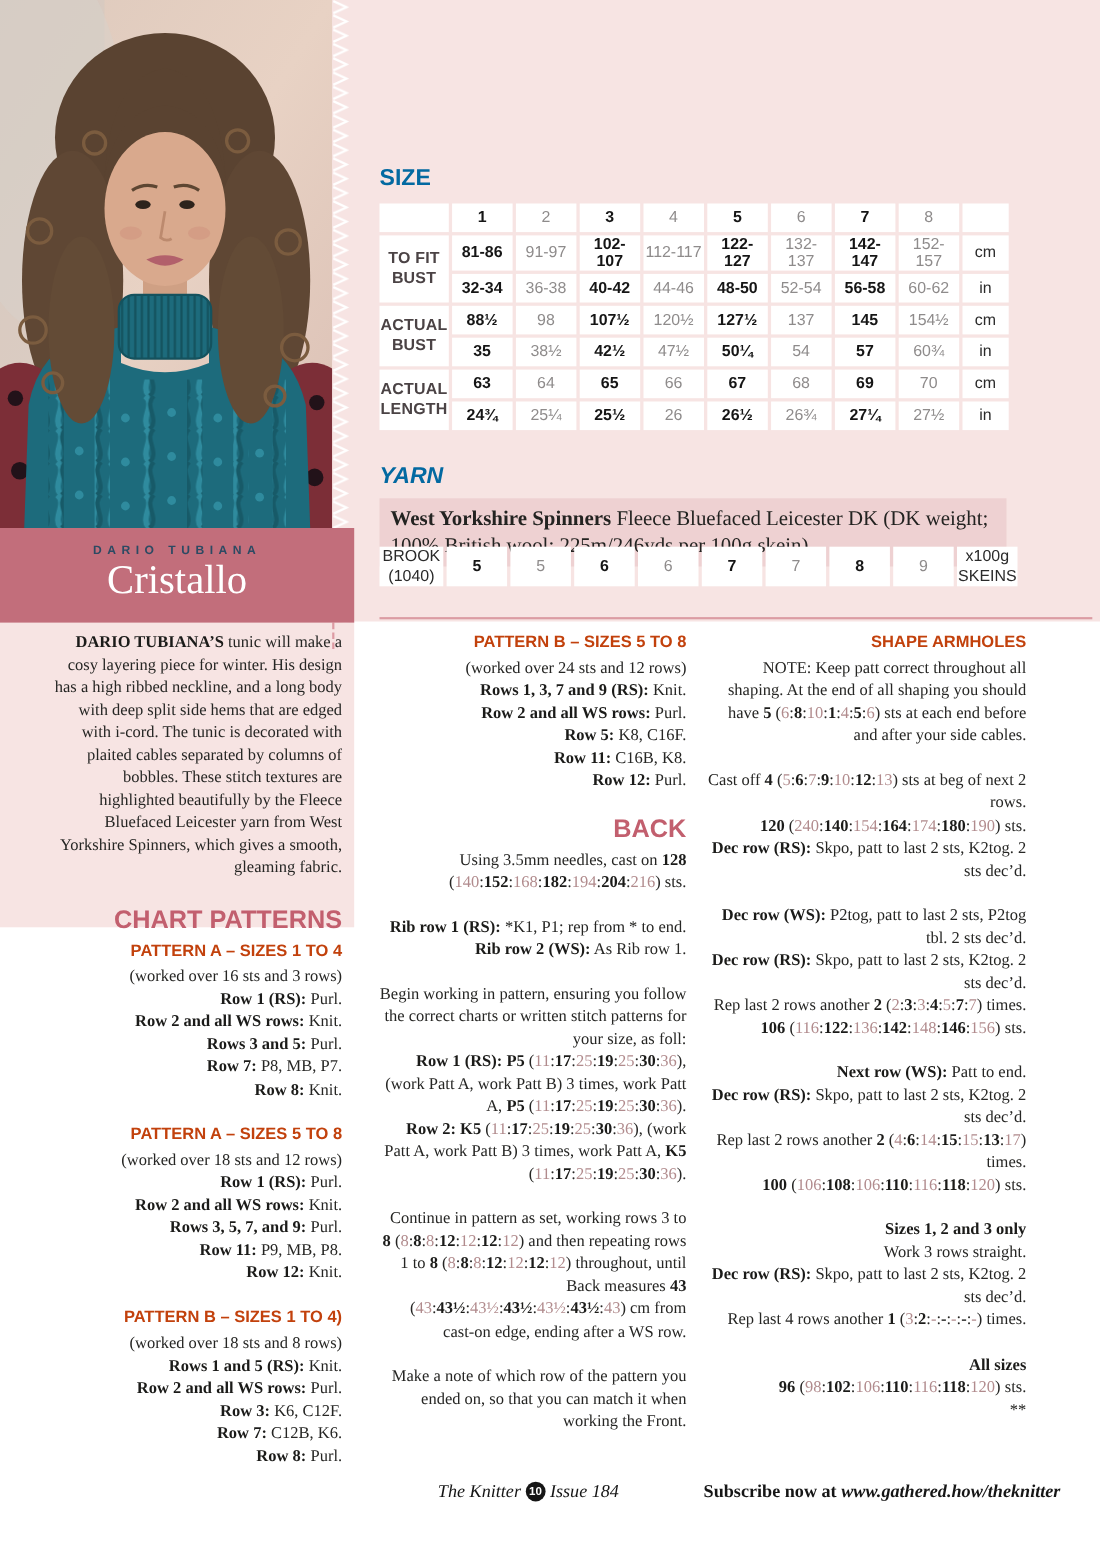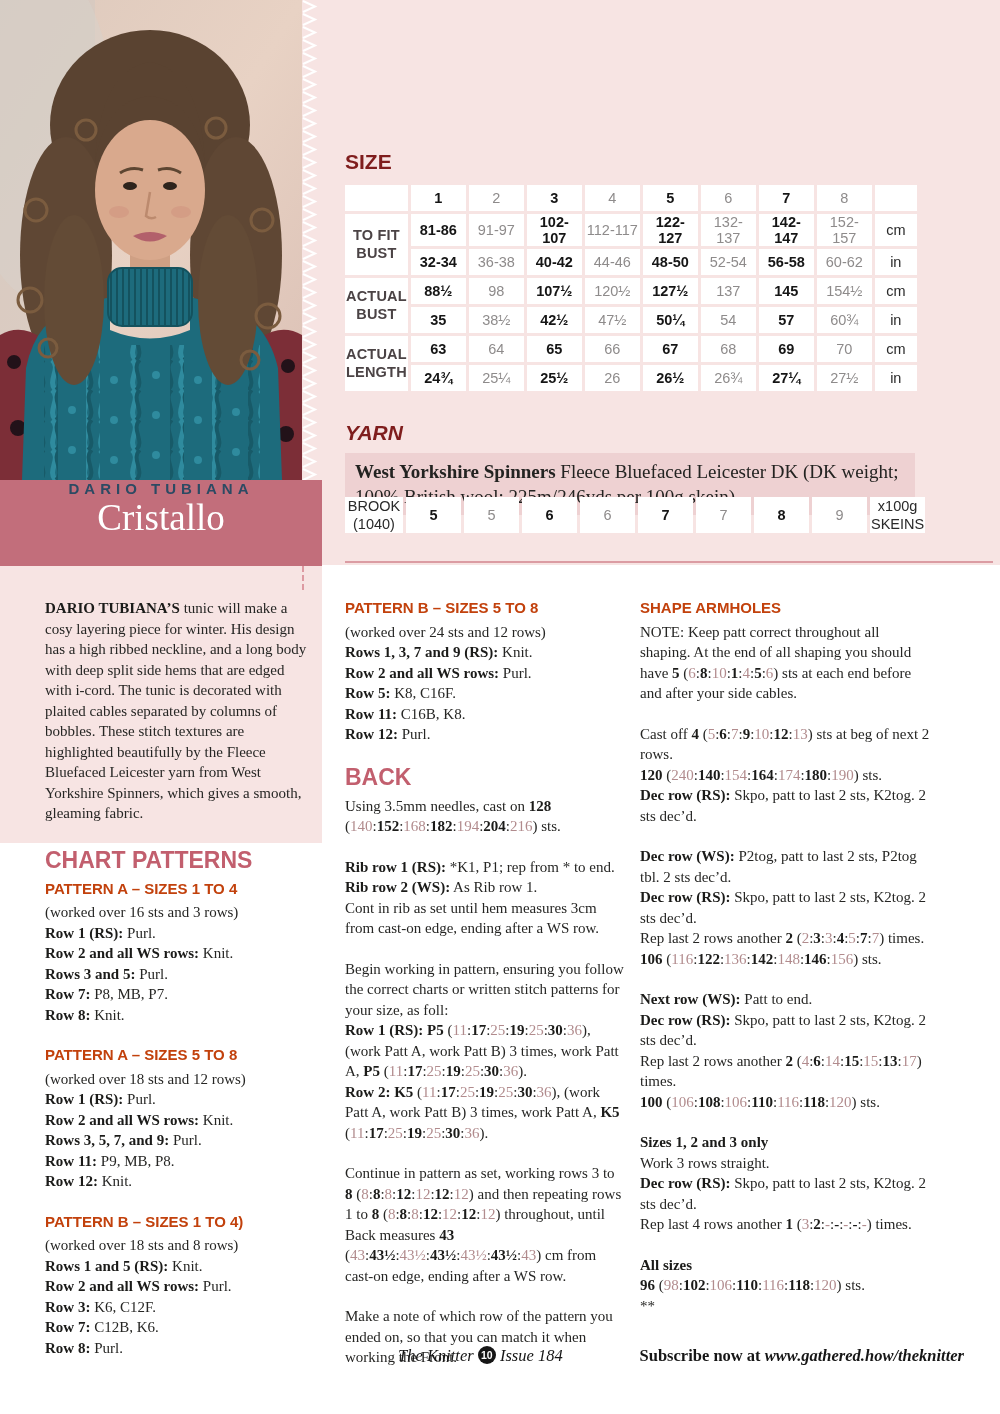--- a/index.html
+++ b/index.html
@@ -4,39 +4,39 @@
 <style>
   html,body{margin:0;padding:0;}
   body{width:1000px;height:1414px;background:#ffffff;font-family:"Liberation Serif",serif;}
   .page{position:relative;width:1000px;height:1414px;overflow:hidden;background:#fff;color:#262624;}
   .top-bg{position:absolute;left:0;top:0;width:1000px;height:565px;background:#f7e4e3;}
   .left-panel{position:absolute;left:0;top:565px;width:322px;height:278px;background:#f7e4e3;}
   .photo{position:absolute;left:0;top:0;width:302px;height:480px;}
   .zigzag{position:absolute;left:301px;top:0;width:17px;height:566px;}
   .seam-dash{position:absolute;left:302px;top:566px;height:24px;width:0;border-left:2px dashed #dd9aa2;}
   .title-block{position:absolute;left:0;top:480px;width:322px;height:86px;background:#c26e7b;text-align:center;}
-  .author{font-family:"Liberation Sans",sans-serif;font-weight:700;font-size:15px;letter-spacing:5px;color:#2c4a63;}
+  .author{margin-top:15px;font-family:"Liberation Sans",sans-serif;font-weight:700;font-size:11px;letter-spacing:5px;color:#2c4a63;}
   .title{font-family:"Liberation Serif",serif;font-size:37px;color:#ffffff;margin-top:1px;line-height:1.1;}
-  .heading-rose{font-family:"Liberation Sans",sans-serif;font-weight:700;color:#7f1d1d;}
+  .heading-rose{font-family:"Liberation Sans",sans-serif;font-weight:700;color:#0369a1;}
   .size-heading{position:absolute;left:345px;top:150px;font-size:21px;}
   .yarn-heading{position:absolute;left:345px;top:421px;font-size:21px;font-style:italic;}
   table.dtable{position:absolute;border-collapse:separate;border-spacing:3px;table-layout:fixed;font-family:"Liberation Sans",sans-serif;}
   .sizetable{left:342px;top:182px;}
   .skeintable{left:342px;top:494px;}
   table.dtable td{background:#fff;text-align:center;vertical-align:middle;height:26px;font-size:14.5px;padding:0 1px;}
   td.labelcell{background:#eac8c9;font-size:8.5px;font-weight:700;color:#4b4345;line-height:1.2;letter-spacing:0.2px;}
   td.pinkempty{background:#eac8c9;}
   td.v-bold{font-weight:700;color:#151515;}
   td.v-gray{color:#8e8b8b;}
   td.unit{font-size:11px;color:#2a2a2a;}
   td.smalllbl{font-size:8.5px;font-weight:400;color:#2a2a2a;line-height:1.25;}
   .skeintable td{height:40px;font-size:15px;}
   .yarn-banner{position:absolute;left:345px;top:453px;width:550px;background:#eed1d2;padding:6px 10px;font-size:19px;line-height:1.32;color:#232321;}
   .divider{position:absolute;left:345px;top:561px;width:648px;height:2px;background:#db9ca3;}
-  .col{position:absolute;top:598px;font-size:15px;line-height:20.5px;color:#262624;}
+  .col{position:absolute;top:574px;font-size:15px;line-height:20.5px;color:#262624;text-align:right;}
   .col-left{left:45px;width:266px;}
   .col-mid{left:345px;width:279px;}
   .col-right{left:640px;width:293px;}
   .subhead{font-family:Liberation Sans, sans-serif;font-weight:700;font-size:15px;color:#c2410c;margin:0 0 3px 0;}
   .bigrose{font-family:"Liberation Sans",sans-serif;font-weight:700;color:#c25f6e;font-size:23px;margin:24px 0 7px 0;line-height:1.05;}
   .pattern-block{margin-bottom:20px;}
   .para{margin-bottom:20px;}
   .line{margin:0;}
   b.lbl{font-weight:700;color:#1b1b19;}
   .nl{color:#b18b8d;}
@@ -345,21 +345,20 @@
         </div>
       </div>
     <div class="bigrose" style="margin-top:18px;">BACK</div>
     <div id="back-paras">
         <div class="para">
           <div class="line">Using 3.5mm needles, cast on <b class="lbl">128</b> (<span class="nl">140</span>:<b class="lbl">152</b>:<span class="nl">168</span>:<b class="lbl">182</b>:<span class="nl">194</span>:<b class="lbl">204</b>:<span class="nl">216</span>) sts.</div>
         </div>
         <div class="para">
           <div class="line"><b class="lbl">Rib row 1 (RS):</b> *K1, P1; rep from * to end.</div>
           <div class="line"><b class="lbl">Rib row 2 (WS):</b> As Rib row 1.</div>
-          <div class="line">Cont in rib as set until hem measures 3cm from cast-on edge, ending after a WS row.</div>
         </div>
         <div class="para">
           <div class="line">Begin working in pattern, ensuring you follow the correct charts or written stitch patterns for your size, as foll:</div>
           <div class="line"><b class="lbl">Row 1 (RS):</b> <b class="lbl">P5</b> (<span class="nl">11</span>:<b class="lbl">17</b>:<span class="nl">25</span>:<b class="lbl">19</b>:<span class="nl">25</span>:<b class="lbl">30</b>:<span class="nl">36</span>), (work Patt A, work Patt B) 3 times, work Patt A, <b class="lbl">P5</b> (<span class="nl">11</span>:<b class="lbl">17</b>:<span class="nl">25</span>:<b class="lbl">19</b>:<span class="nl">25</span>:<b class="lbl">30</b>:<span class="nl">36</span>).</div>
           <div class="line"><b class="lbl">Row 2:</b> <b class="lbl">K5</b> (<span class="nl">11</span>:<b class="lbl">17</b>:<span class="nl">25</span>:<b class="lbl">19</b>:<span class="nl">25</span>:<b class="lbl">30</b>:<span class="nl">36</span>), (work Patt A, work Patt B) 3 times, work Patt A, <b class="lbl">K5</b> (<span class="nl">11</span>:<b class="lbl">17</b>:<span class="nl">25</span>:<b class="lbl">19</b>:<span class="nl">25</span>:<b class="lbl">30</b>:<span class="nl">36</span>).</div>
         </div>
         <div class="para">
           <div class="line">Continue in pattern as set, working rows 3 to <b class="lbl">8</b> (<span class="nl">8</span>:<b class="lbl">8</b>:<span class="nl">8</span>:<b class="lbl">12</b>:<span class="nl">12</span>:<b class="lbl">12</b>:<span class="nl">12</span>) and then repeating rows 1 to <b class="lbl">8</b> (<span class="nl">8</span>:<b class="lbl">8</b>:<span class="nl">8</span>:<b class="lbl">12</b>:<span class="nl">12</span>:<b class="lbl">12</b>:<span class="nl">12</span>) throughout, until Back measures <b class="lbl">43</b> (<span class="nl">43</span>:<b class="lbl">43½</b>:<span class="nl">43½</span>:<b class="lbl">43½</b>:<span class="nl">43½</span>:<b class="lbl">43½</b>:<span class="nl">43</span>) cm from cast-on edge, ending after a WS row.</div>
         </div>
         <div class="para">

